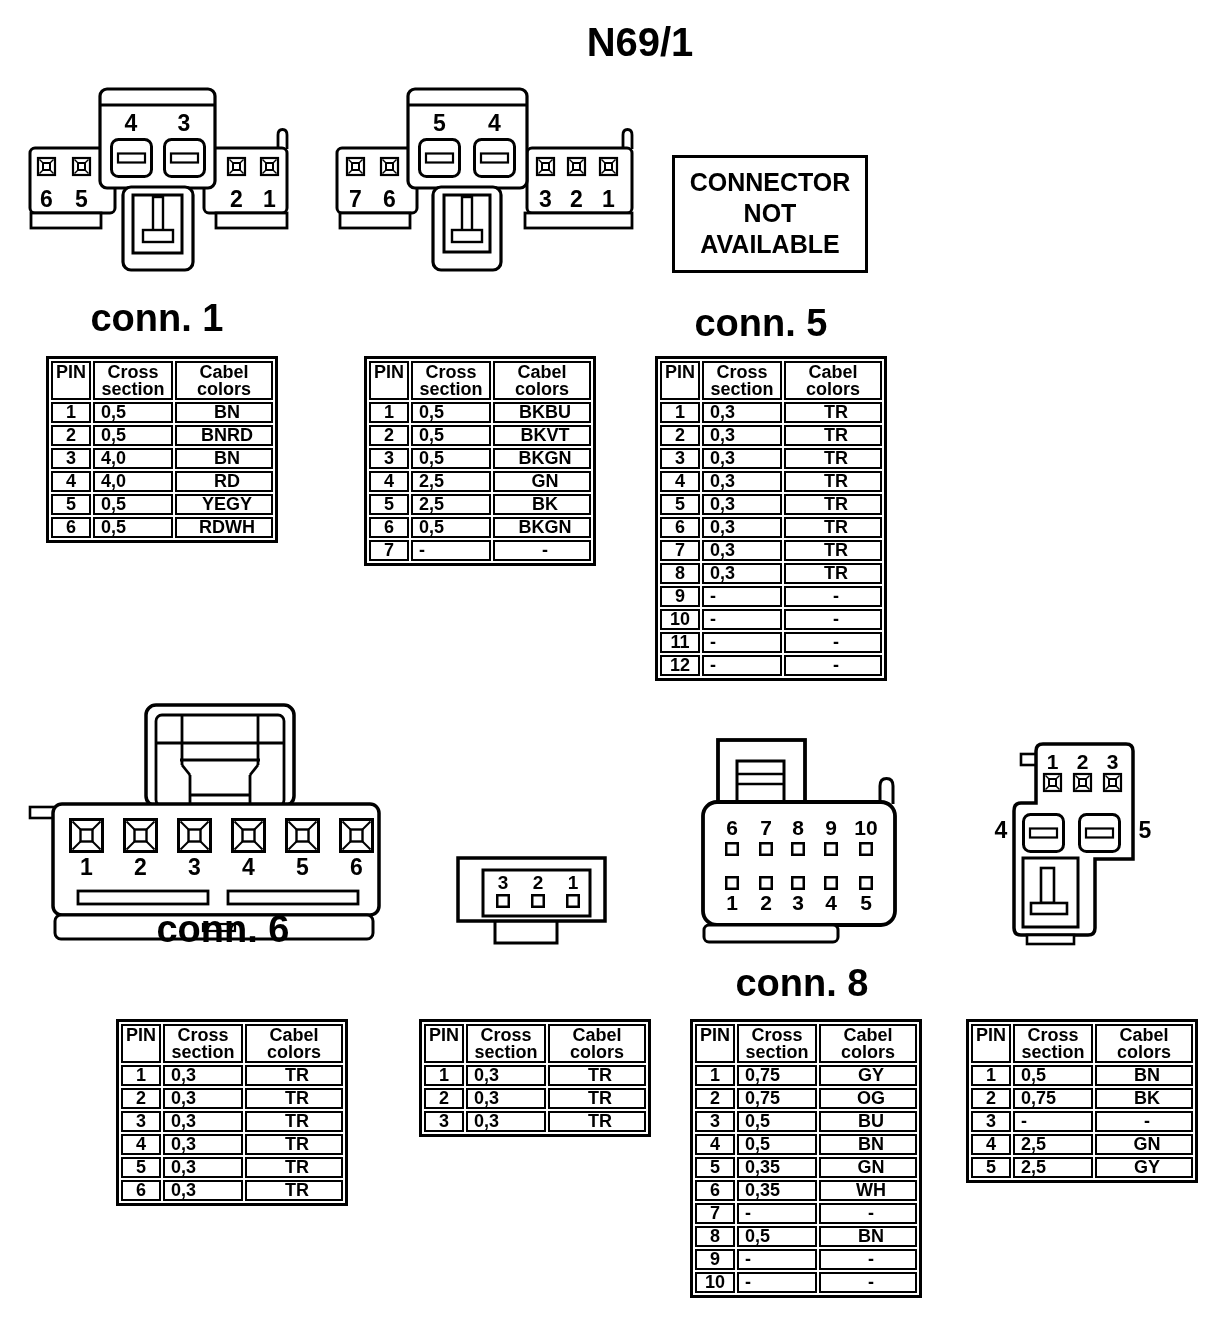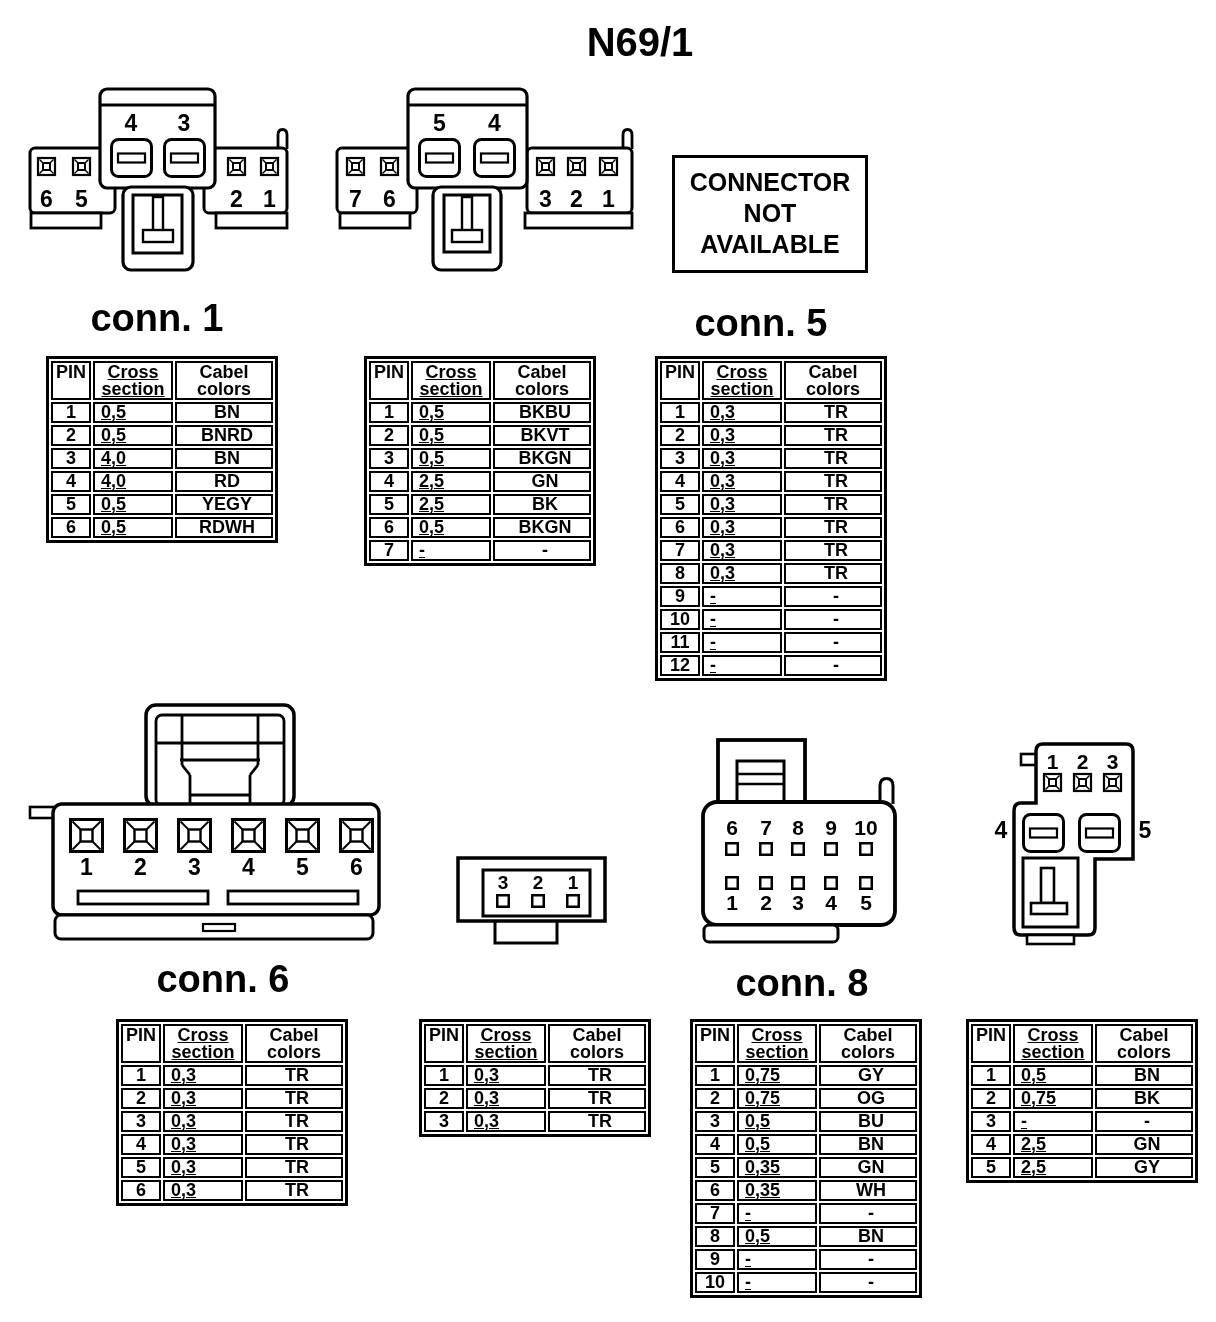--- a/index.html
+++ b/index.html
@@ -9,21 +9,21 @@
          font-size:40px;font-weight:bold;letter-spacing:0px;}
   .connlabel{position:absolute;width:220px;text-align:center;font-size:38px;font-weight:bold;}
   .na-box{position:absolute;left:672px;top:155px;width:190px;height:103px;border:3px solid #000;
           text-align:center;font-size:25px;font-weight:bold;line-height:31px;padding-top:9px;}
   .na-box span{display:block;}
   .ptable{position:absolute;border:3px solid #000;border-collapse:separate;border-spacing:2px;
           background:#fff;font-weight:bold;font-size:18px;table-layout:fixed;}
   .ptable td{border:2px solid #000;height:17px;line-height:17px;padding:0;overflow:hidden;
              white-space:nowrap;background:#fff;}
   .c-pin{width:36px;min-width:36px;text-align:center;}
-  .c-cross{width:70px;min-width:70px;text-align:left;padding-left:6px !important;text-decoration:underline;}
+  .c-cross{width:70px;min-width:70px;text-align:left;padding-left:6px !important;}
   .c-col{width:88px;min-width:88px;text-align:center;padding-left:6px !important;}
   .hd{height:46px;vertical-align:top;text-align:center;line-height:21px;padding-top:1px !important;margin-top:37px;}
   .hd span{display:block;}
   .hd.c-cross,.hd.c-col{padding-left:0 !important;}
   svg{position:absolute;overflow:visible;}
   .svgtxt{font-family:"Liberation Sans",sans-serif;font-weight:bold;fill:#000;}
 </style>
 </head>
 <body>
 
@@ -389,21 +389,21 @@
     <rect x="33" y="116" width="55" height="69" fill="#fff" stroke="#000" stroke-width="3"></rect>
     <rect x="51" y="126" width="13" height="35" fill="#fff" stroke="#000" stroke-width="2.6"></rect>
     <rect x="41" y="161" width="36" height="11" fill="#fff" stroke="#000" stroke-width="2.6"></rect>
     <text class="svgtxt" x="62.5" y="27" font-size="21" text-anchor="middle">1</text>
     <text class="svgtxt" x="92.5" y="27" font-size="21" text-anchor="middle">2</text>
     <text class="svgtxt" x="122.5" y="27" font-size="21" text-anchor="middle">3</text>
     <text class="svgtxt" x="11" y="96" font-size="23" text-anchor="middle">4</text>
     <text class="svgtxt" x="155" y="96" font-size="23" text-anchor="middle">5</text>
   </svg>
 
-  <div class="connlabel" style="left:113px;top:958px">conn. 6</div>
+  <div class="connlabel" style="left:113px;top:908px">conn. 6</div>
   <div class="connlabel" style="left:692px;top:962px">conn. 8</div>
 
   <table class="ptable" style="left:116px;top:1019px">
     <thead>
         <tr>
       <td class="hd c-pin">PIN</td>
       <td class="hd c-cross">
             <span>Cross</span>
             <span>section</span>
           </td>

